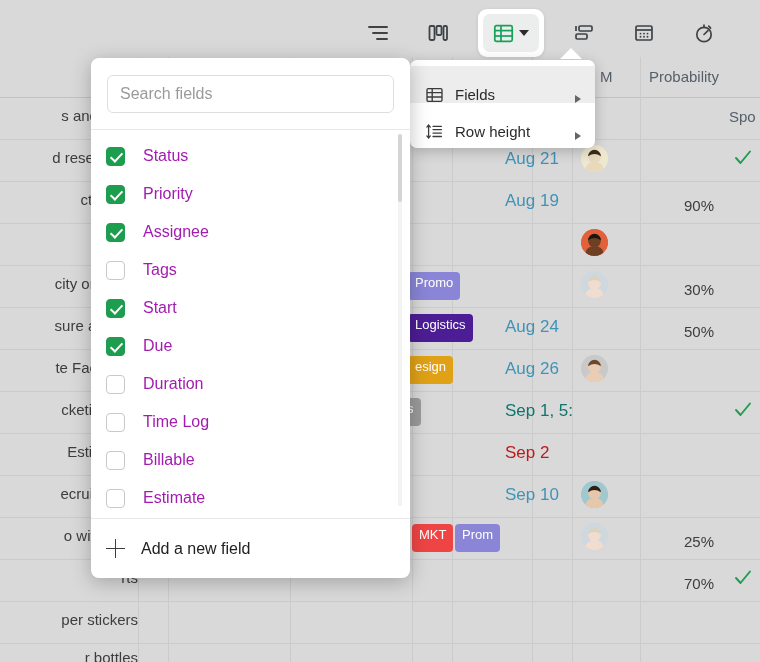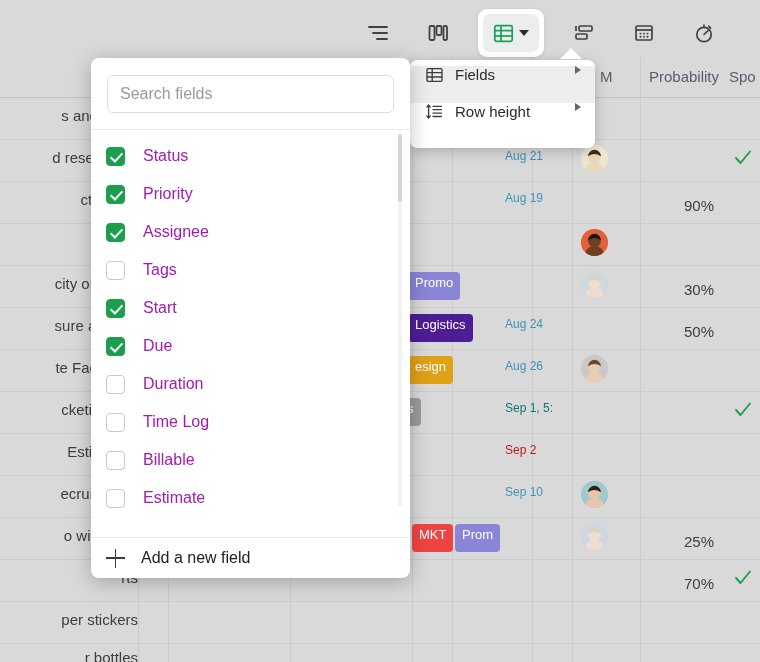--- a/index.html
+++ b/index.html
@@ -84,21 +84,21 @@
   }
   .cell-task {
     position: absolute; left: 0; width: 140px;
     font-size: 15px; color: #3d3d3d;
     white-space: nowrap; overflow: hidden;
     text-align: right;
     padding-right: 2px;
   }
   .cell-date {
     position: absolute;
-    font-size: 12px; color: #3f93b8;
+    font-size: 17px; color: #3f93b8;
     white-space: nowrap; overflow: hidden;
   }
   .pct {
     position: absolute;
     font-size: 15px; color: #3d3d3d;
     text-align: right; white-space: nowrap; margin-top: 48px;
   }
   .tag {
     position: absolute;
     height: 28px; line-height: 22px;
@@ -123,21 +123,21 @@
     width: 185px;
     background: #ffffff;
     border-radius: 7px;
     box-shadow: 0 3px 14px rgba(0,0,0,0.22);
     overflow: hidden;
     z-index: 20;
     padding: 6px 0 8px 0;
   }
   .menu-item {
     height: 37px;
-    display: flex; align-items: flex-start;
+    display: flex; align-items: flex-end;
     padding: 0 14px 0 16px;
     cursor: pointer;
     gap: 12px;
   }
   .menu-item.hl { background: #ededed; }
   .menu-label { font-size: 15px; color: #2b2b2b; flex: 1; }
   .menu-arrow {
     width: 0; height: 0;
     border-top: 4.5px solid transparent;
     border-bottom: 4.5px solid transparent;
@@ -213,21 +213,21 @@
     width: 4px; height: 372px;
     background: #f3f3f3; border-radius: 2px;
   }
   .panel-scroll-thumb {
     position: absolute; right: 8px; top: 4px;
     width: 4px; height: 68px;
     background: #d5d5d5; border-radius: 2px;
   }
   .panel-footer {
     flex: none;
-    height: 41px;
+    height: 60px;
     border-top: 1px solid #e8e8e8;
     display: flex; align-items: center;
     padding-left: 15px;
     gap: 16px;
     cursor: pointer;
   }
   .plus-ico {
     width: 19px; height: 19px;
     position: relative;
   }
@@ -267,21 +267,21 @@
         <div class="hline" style="top: 418px;"></div>
         <div class="hline" style="top: 460px;"></div>
         <div class="hline" style="top: 502px;"></div>
         <div class="hline" style="top: 544px;"></div>
         <div class="hline" style="top: 586px;"></div>
       </div>
 
     <div id="col-headers">
         <div class="col-hdr" style="left: 600px;">M</div>
         <div class="col-hdr" style="left: 649px;">Probability</div>
-        <div class="col-hdr" style="left: 729px;">Spo</div>
+        <div class="col-hdr" style="left: 729px; margin-top: 40px;">Spo</div>
       </div>
     <div id="task-cells">
         <div class="cell-task" style="top: 50px;">s and objec</div>
         <div class="cell-task" style="top: 92px;">d reserve loc</div>
         <div class="cell-task" style="top: 134px;">ct a date</div>
         <div class="cell-task" style="top: 176px;">tions</div>
         <div class="cell-task" style="top: 218px;">city or police</div>
         <div class="cell-task" style="top: 260px;">sure and ma</div>
         <div class="cell-task" style="top: 302px;">te Facebook</div>
         <div class="cell-task" style="top: 344px;">cketing and</div>

